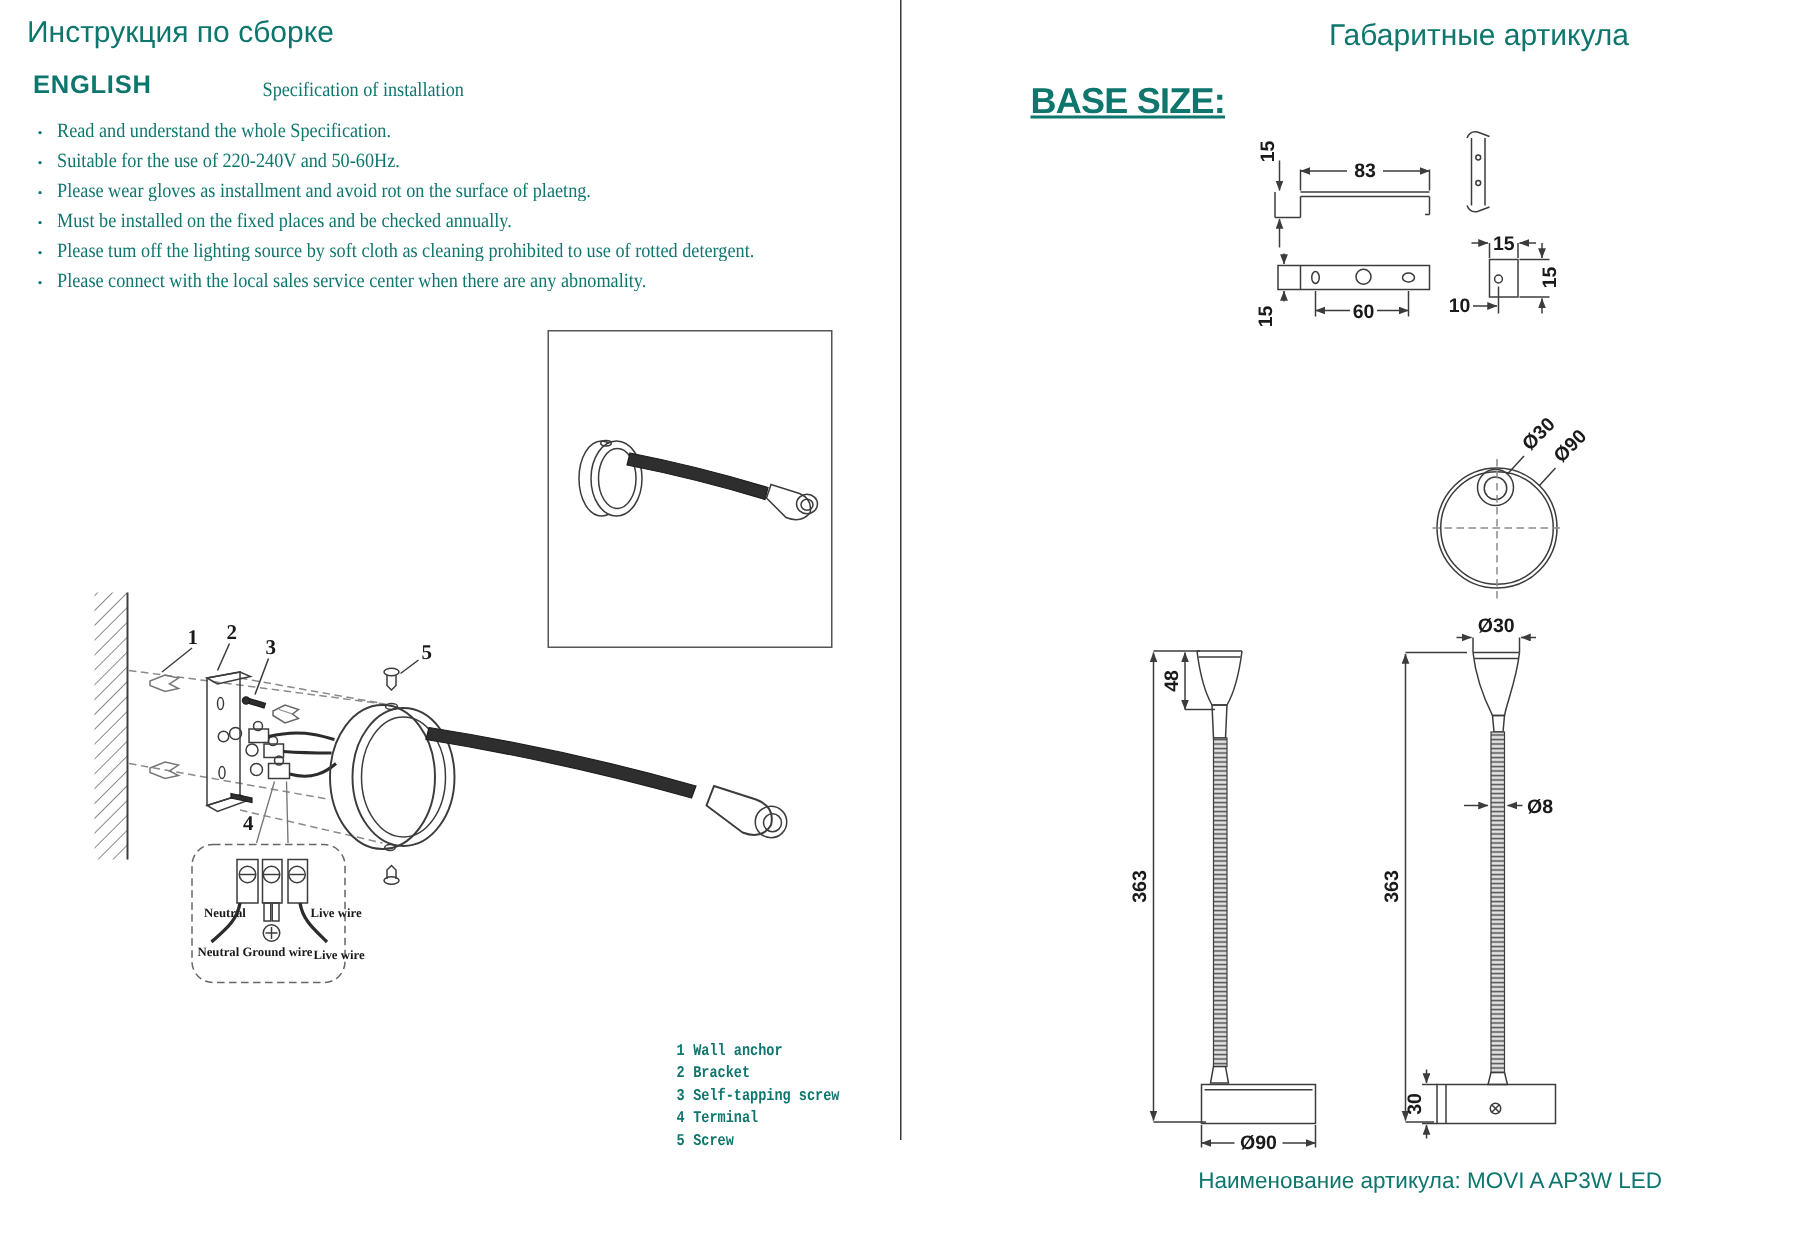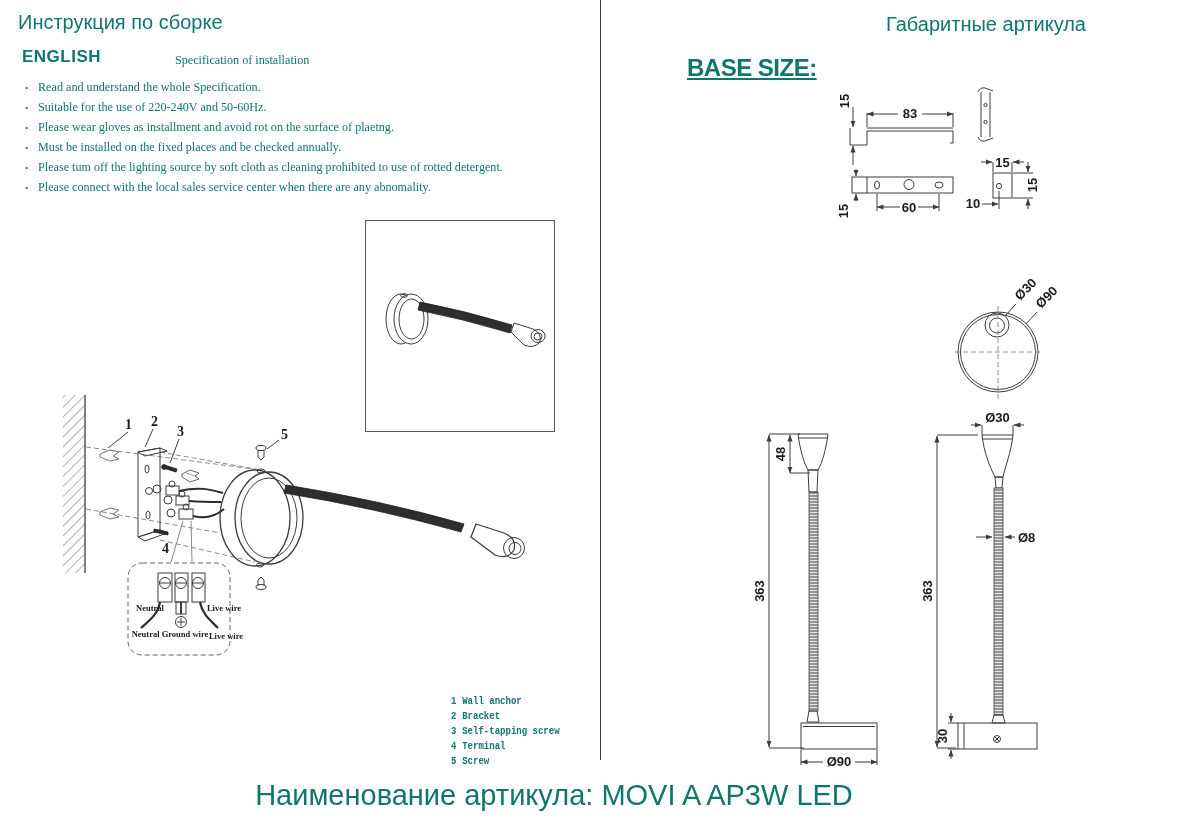--- a/index.html
+++ b/index.html
@@ -18,21 +18,21 @@
   .spec-item .bullet{width:13px;font-weight:700;line-height:16px;}
   #inset-box{left:365px;top:220px;width:188px;height:210px;border:1px solid #555;}
   #divider{left:600px;top:0;width:1px;height:760px;background:#3a3a3a;}
   #legend{left:407px;top:694px;font-family:"Liberation Mono",monospace;font-size:11px;
           font-weight:700;line-height:15px;margin-left:44px;}
   #legend .row span{display:inline;}
   #legend .row{transform:scaleX(.82);transform-origin:0 0;white-space:nowrap;}
   #legend .num{margin-right:7px;}
   #base-title{left:687px;top:54px;font-size:24px;font-weight:700;letter-spacing:-.5px;text-decoration:underline;}
   #fixture-title{left:687px;top:286px;font-size:24px;font-weight:700;letter-spacing:-.5px;}
-  #footer{left:0;right:0;top:779px;text-align:center;font-size:29px;}
+  #footer{left:0;right:0;top:779px;text-align:right;font-size:15px;}
   svg{position:absolute;overflow:visible;}
   svg text{font-family:"Liberation Sans",sans-serif;font-size:13px;font-weight:600;fill:#1a1a1a;}
   svg text.callout{font-family:"Liberation Serif",serif;font-size:14px;font-weight:700;}
   svg text.wire{font-family:"Liberation Serif",serif;font-size:8.5px;font-weight:700;}
   .ln{stroke:#3c3c3c;stroke-width:1;fill:none;}
   .ln2{stroke:#3c3c3c;stroke-width:1.3;fill:none;}
   .dash{stroke:#8a8a8a;stroke-width:1;fill:none;stroke-dasharray:5 3;}
   .dimln{stroke:#3c3c3c;stroke-width:1;fill:none;}
   .dark{fill:#2e2e2e;stroke:#1d1d1d;stroke-width:.8;}
 </style>

